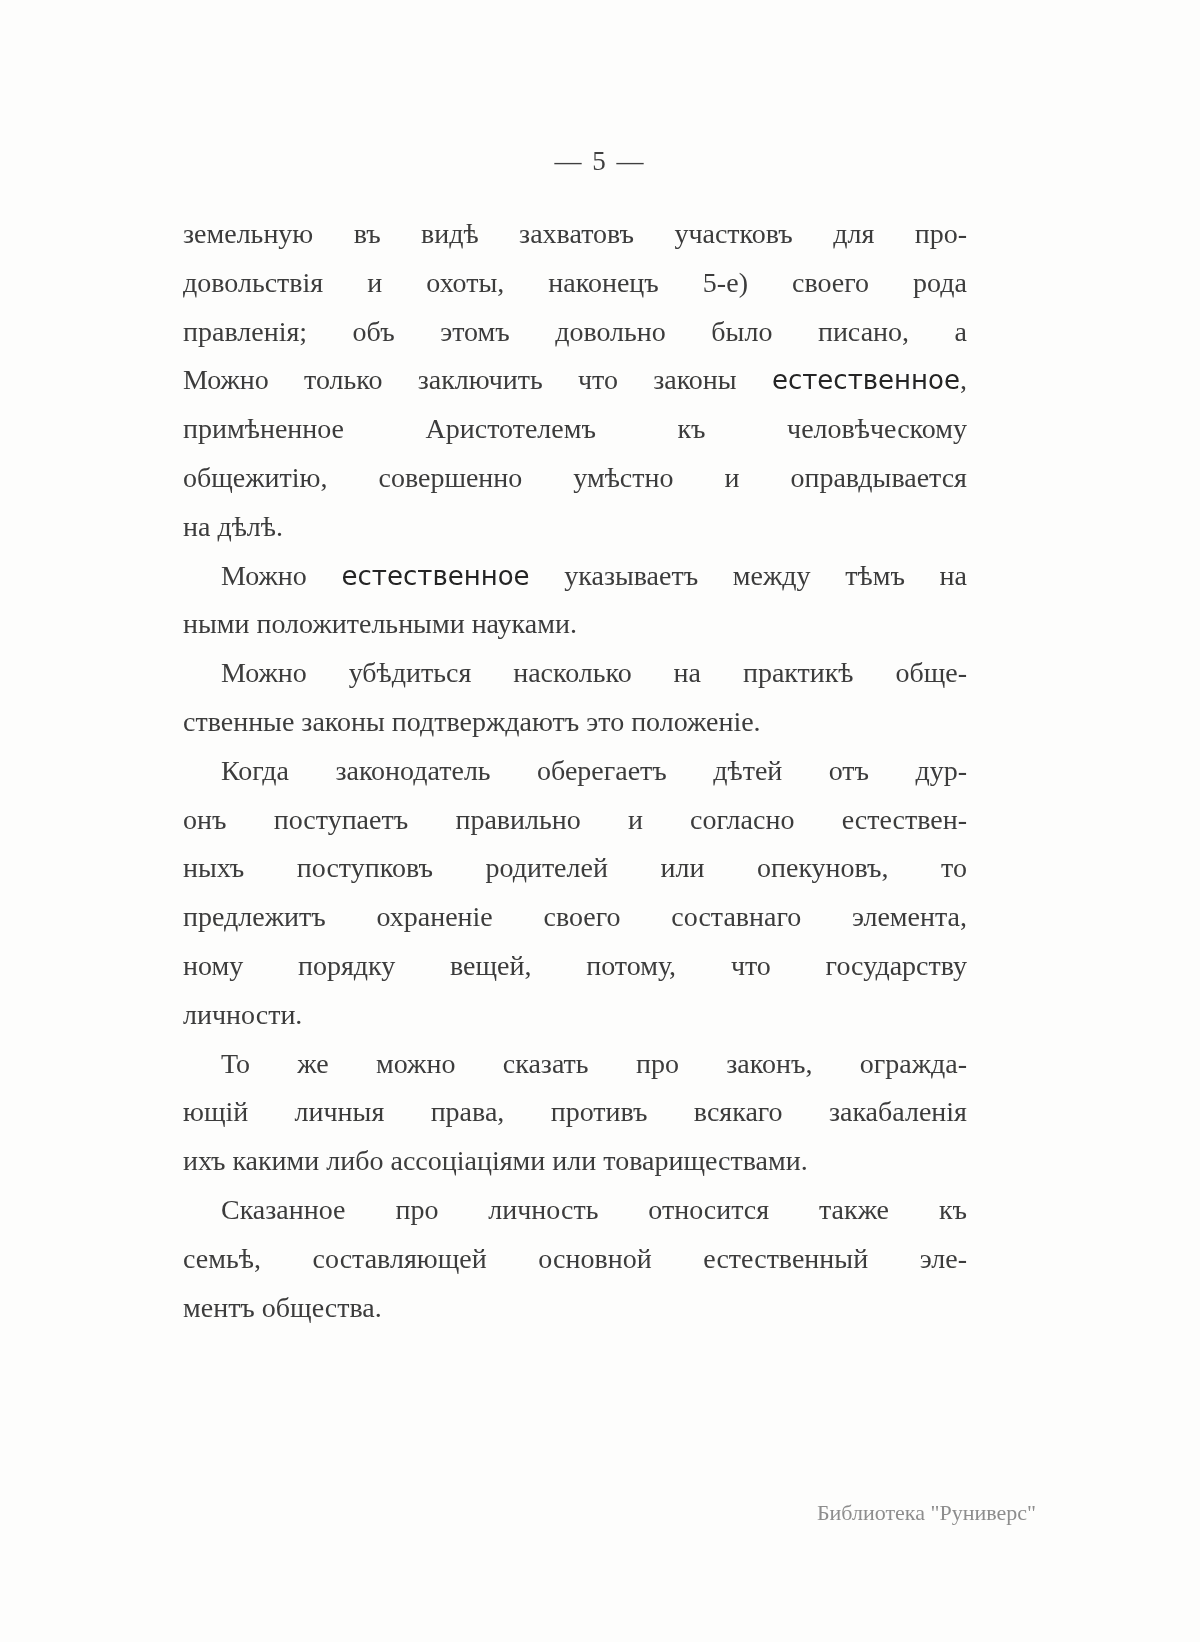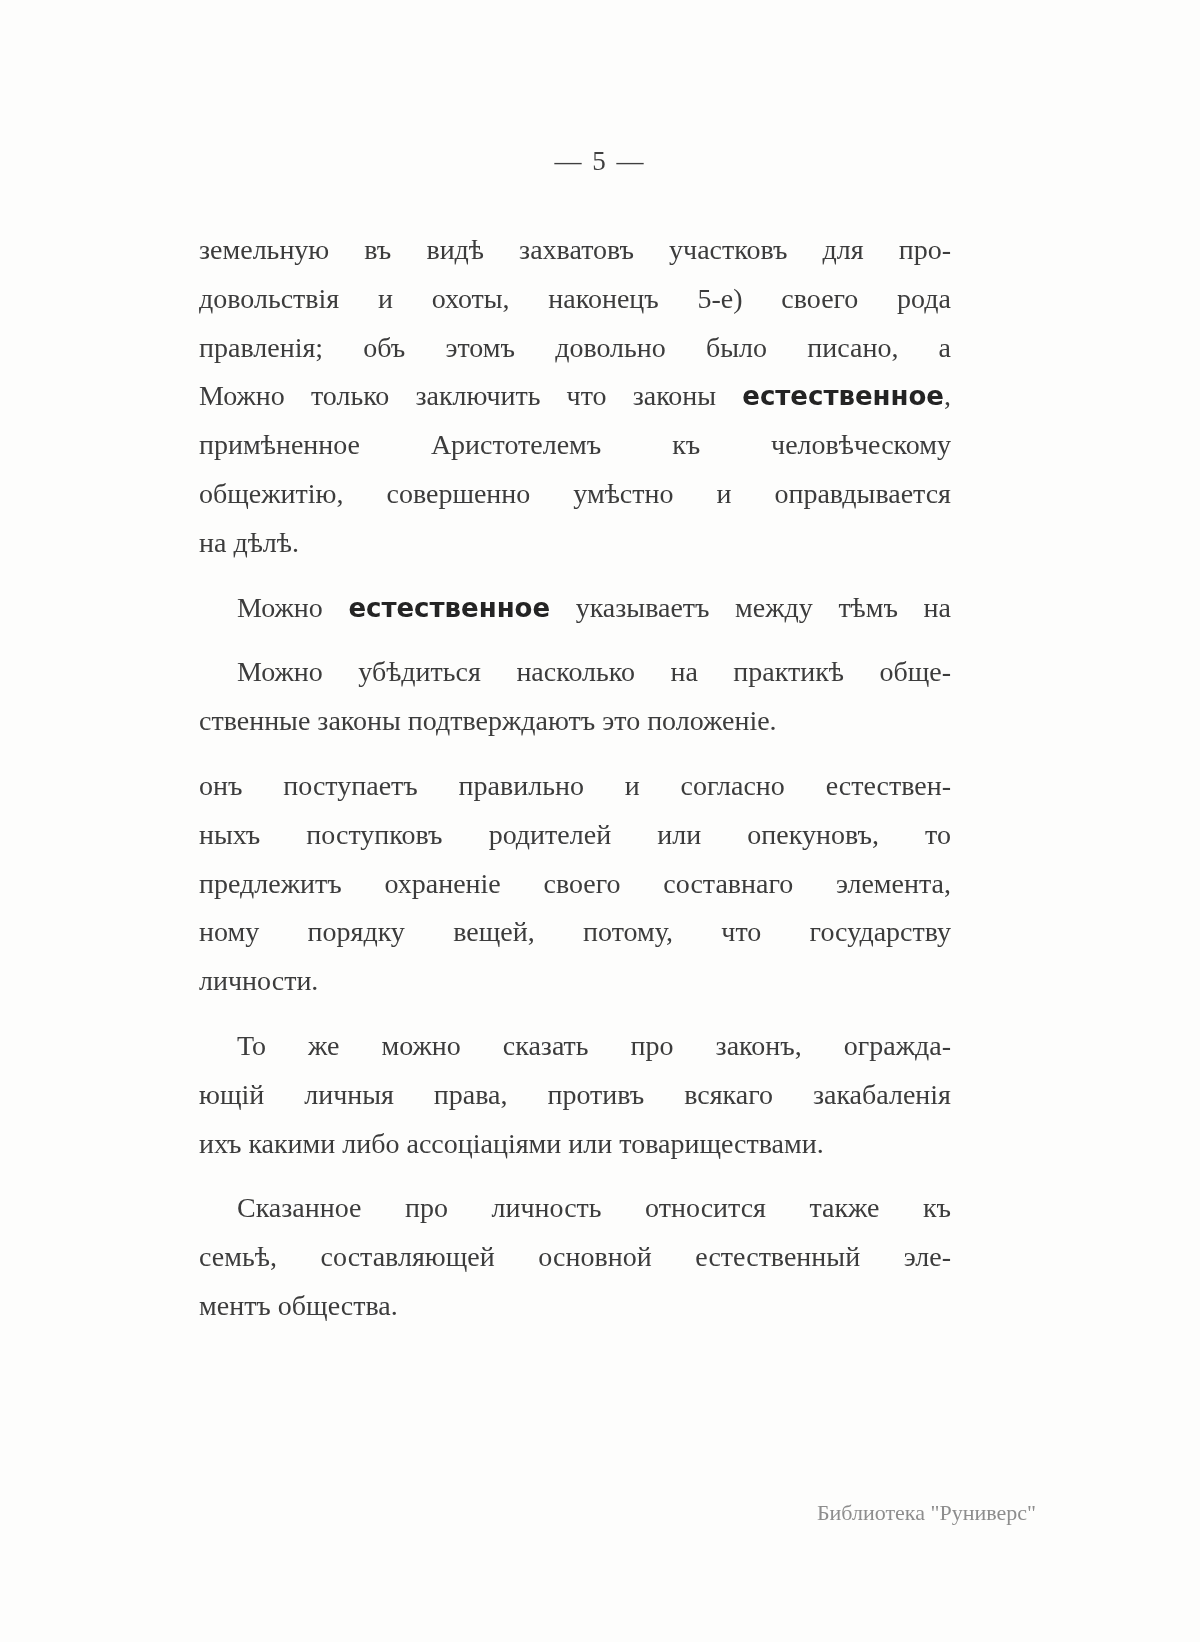--- a/index.html
+++ b/index.html
@@ -27,34 +27,34 @@
     color: #3f3f3f;
   }
   .text-block {
     position: absolute;
     top: 210px;
     left: 183px;
     width: 784px;
     font-size: 28px;
     line-height: 48.8px;
   }
-  .paragraph { margin: 16px; }
+  .paragraph { margin: 0; }
   .line {
     text-align: justify;
     text-align-last: justify;
     min-height: 48.8px;
   }
   .line.last {
     text-align-last: left;
   }
   .line.indent {
     padding-left: 38px;
   }
   .bold {
-    font-weight: 700;
+    font-weight: 400;
     font-family: "DejaVu Sans", sans-serif;
     font-size: 26px;
     color: #242424;
   }
   .regular { }
   .watermark {
     position: absolute;
     top: 1500px;
     right: 164px;
     font-size: 22px;
@@ -73,26 +73,28 @@
         <div class="line"><span class="regular">земельную въ видѣ захватовъ участковъ для про-</span></div>
         <div class="line"><span class="regular">довольствія и охоты, наконецъ 5-е) своего рода</span></div>
         <div class="line"><span class="regular">правленія; объ этомъ довольно было писано, а</span></div>
         <div class="line"><span class="regular">Можно только заключить что законы </span><span class="bold">естественное</span><span class="regular">,</span></div>
         <div class="line"><span class="regular">примѣненное Аристотелемъ къ человѣческому</span></div>
         <div class="line"><span class="regular">общежитію, совершенно умѣстно и оправдывается</span></div>
         <div class="line last"><span class="regular">на дѣлѣ.</span></div>
       </div>
       <div class="paragraph">
         <div class="line indent"><span class="regular">Можно </span><span class="bold">естественное</span><span class="regular"> указываетъ между тѣмъ на</span></div>
+        <div class="line last"><span class="regular">ными положительными науками.</span></div>
       </div>
       <div class="paragraph">
         <div class="line indent"><span class="regular">Можно убѣдиться насколько на практикѣ обще-</span></div>
         <div class="line last"><span class="regular">ственные законы подтверждаютъ это положеніе.</span></div>
       </div>
       <div class="paragraph">
+        <div class="line indent"><span class="regular">Когда законодатель оберегаетъ дѣтей отъ дур-</span></div>
         <div class="line"><span class="regular">онъ поступаетъ правильно и согласно естествен-</span></div>
         <div class="line"><span class="regular">ныхъ поступковъ родителей или опекуновъ, то</span></div>
         <div class="line"><span class="regular">предлежитъ охраненіе своего составнаго элемента,</span></div>
         <div class="line"><span class="regular">ному порядку вещей, потому, что государству</span></div>
         <div class="line last"><span class="regular">личности.</span></div>
       </div>
       <div class="paragraph">
         <div class="line indent"><span class="regular">То же можно сказать про законъ, огражда-</span></div>
         <div class="line"><span class="regular">ющій личныя права, противъ всякаго закабаленія</span></div>
         <div class="line last"><span class="regular">ихъ какими либо ассоціаціями или товариществами.</span></div>

